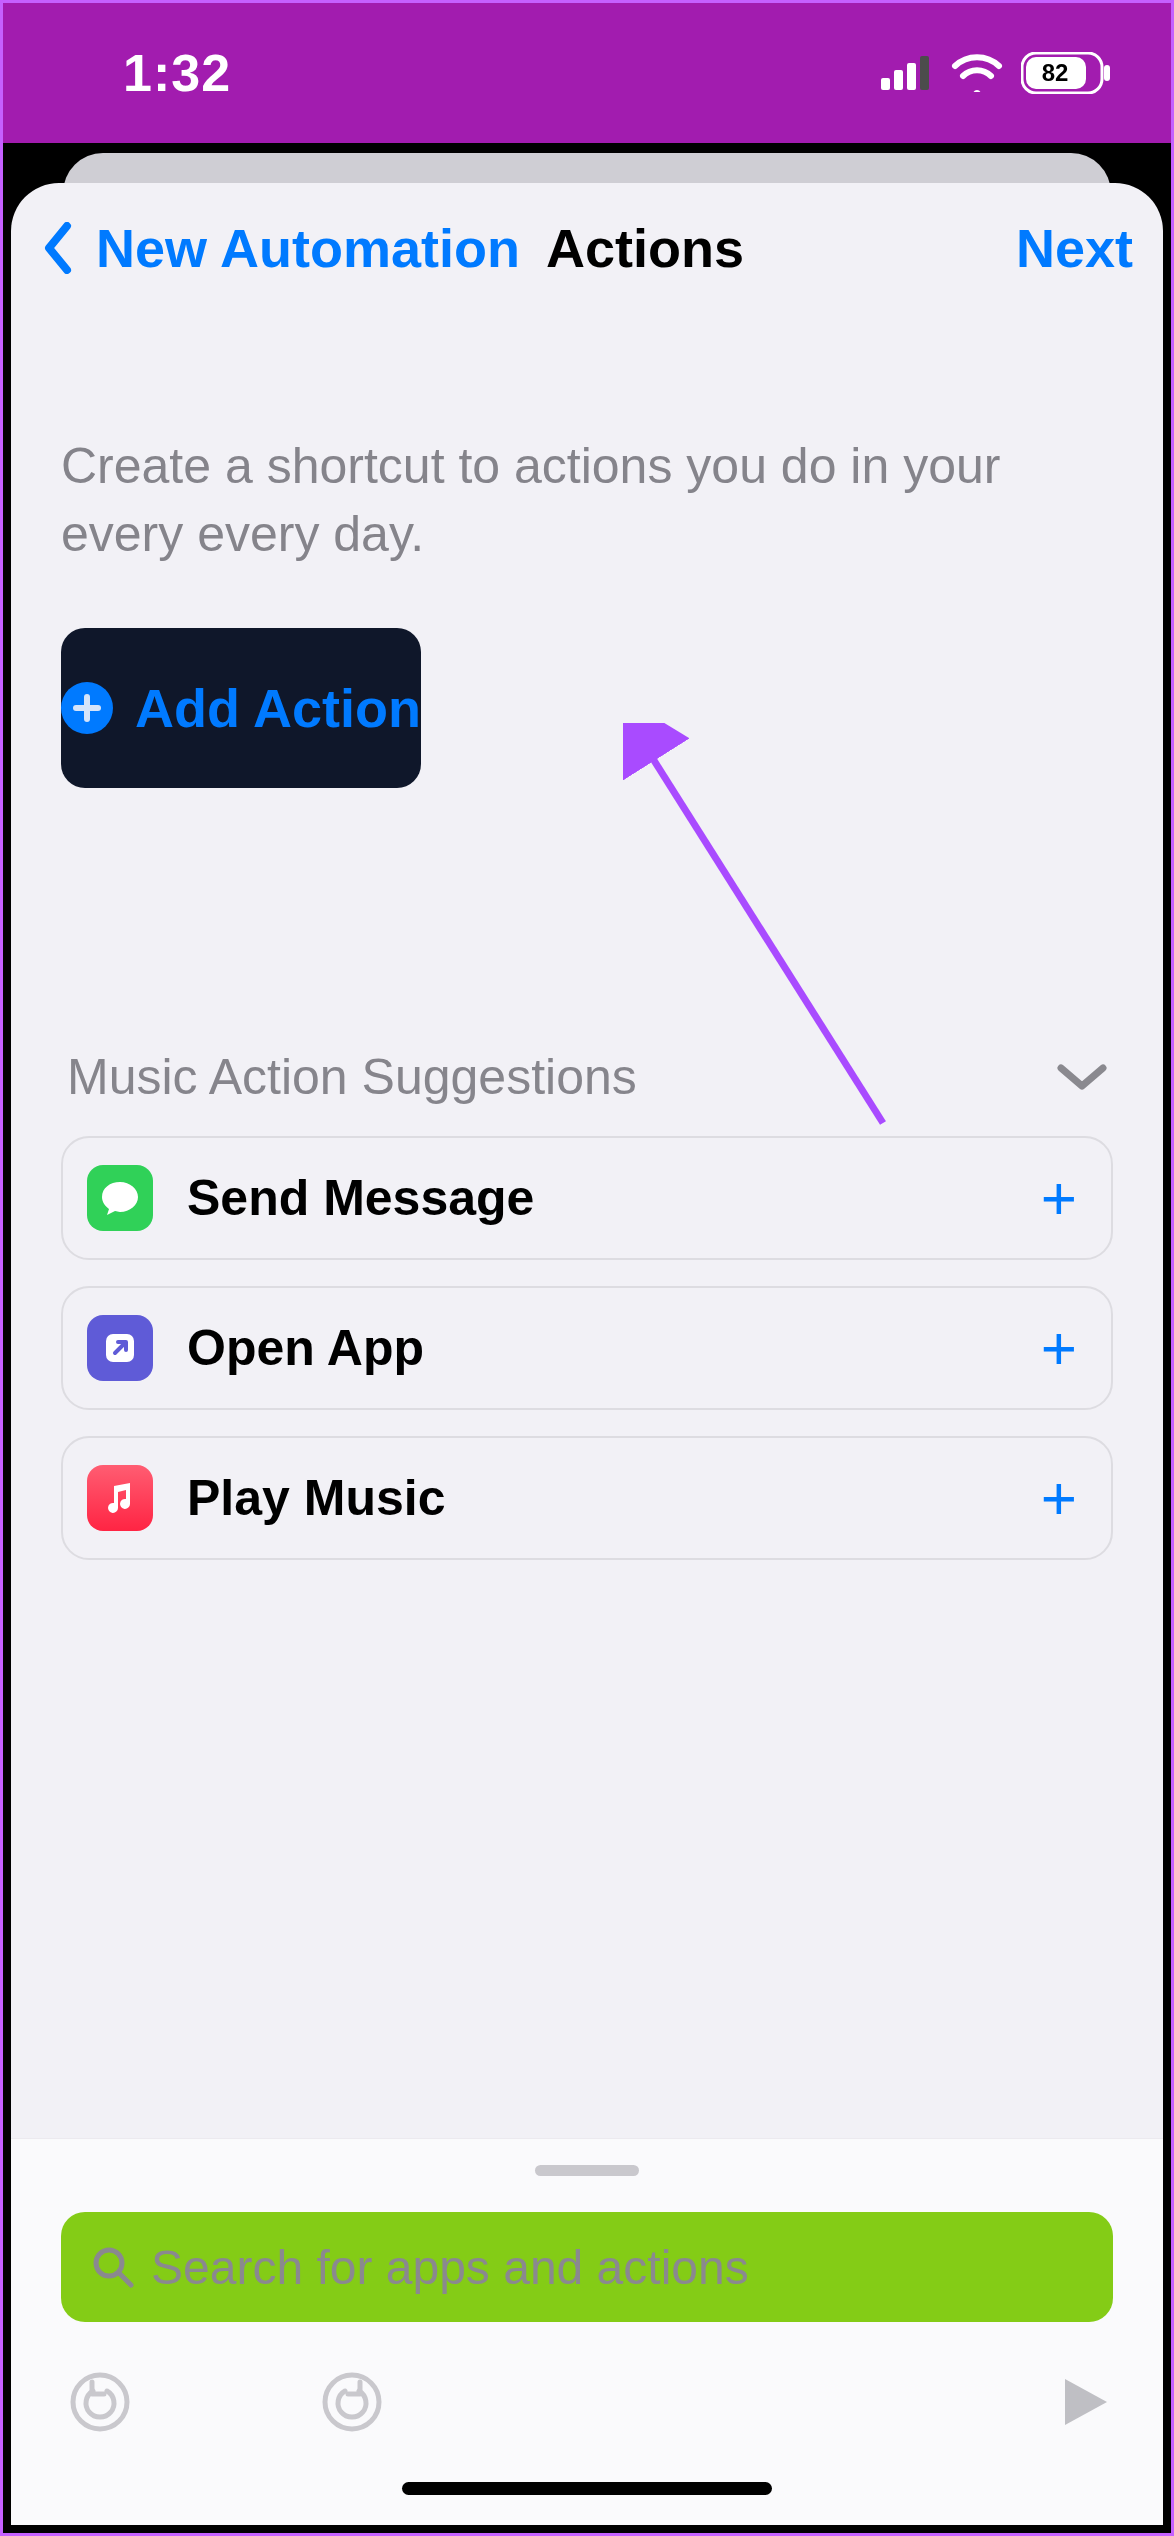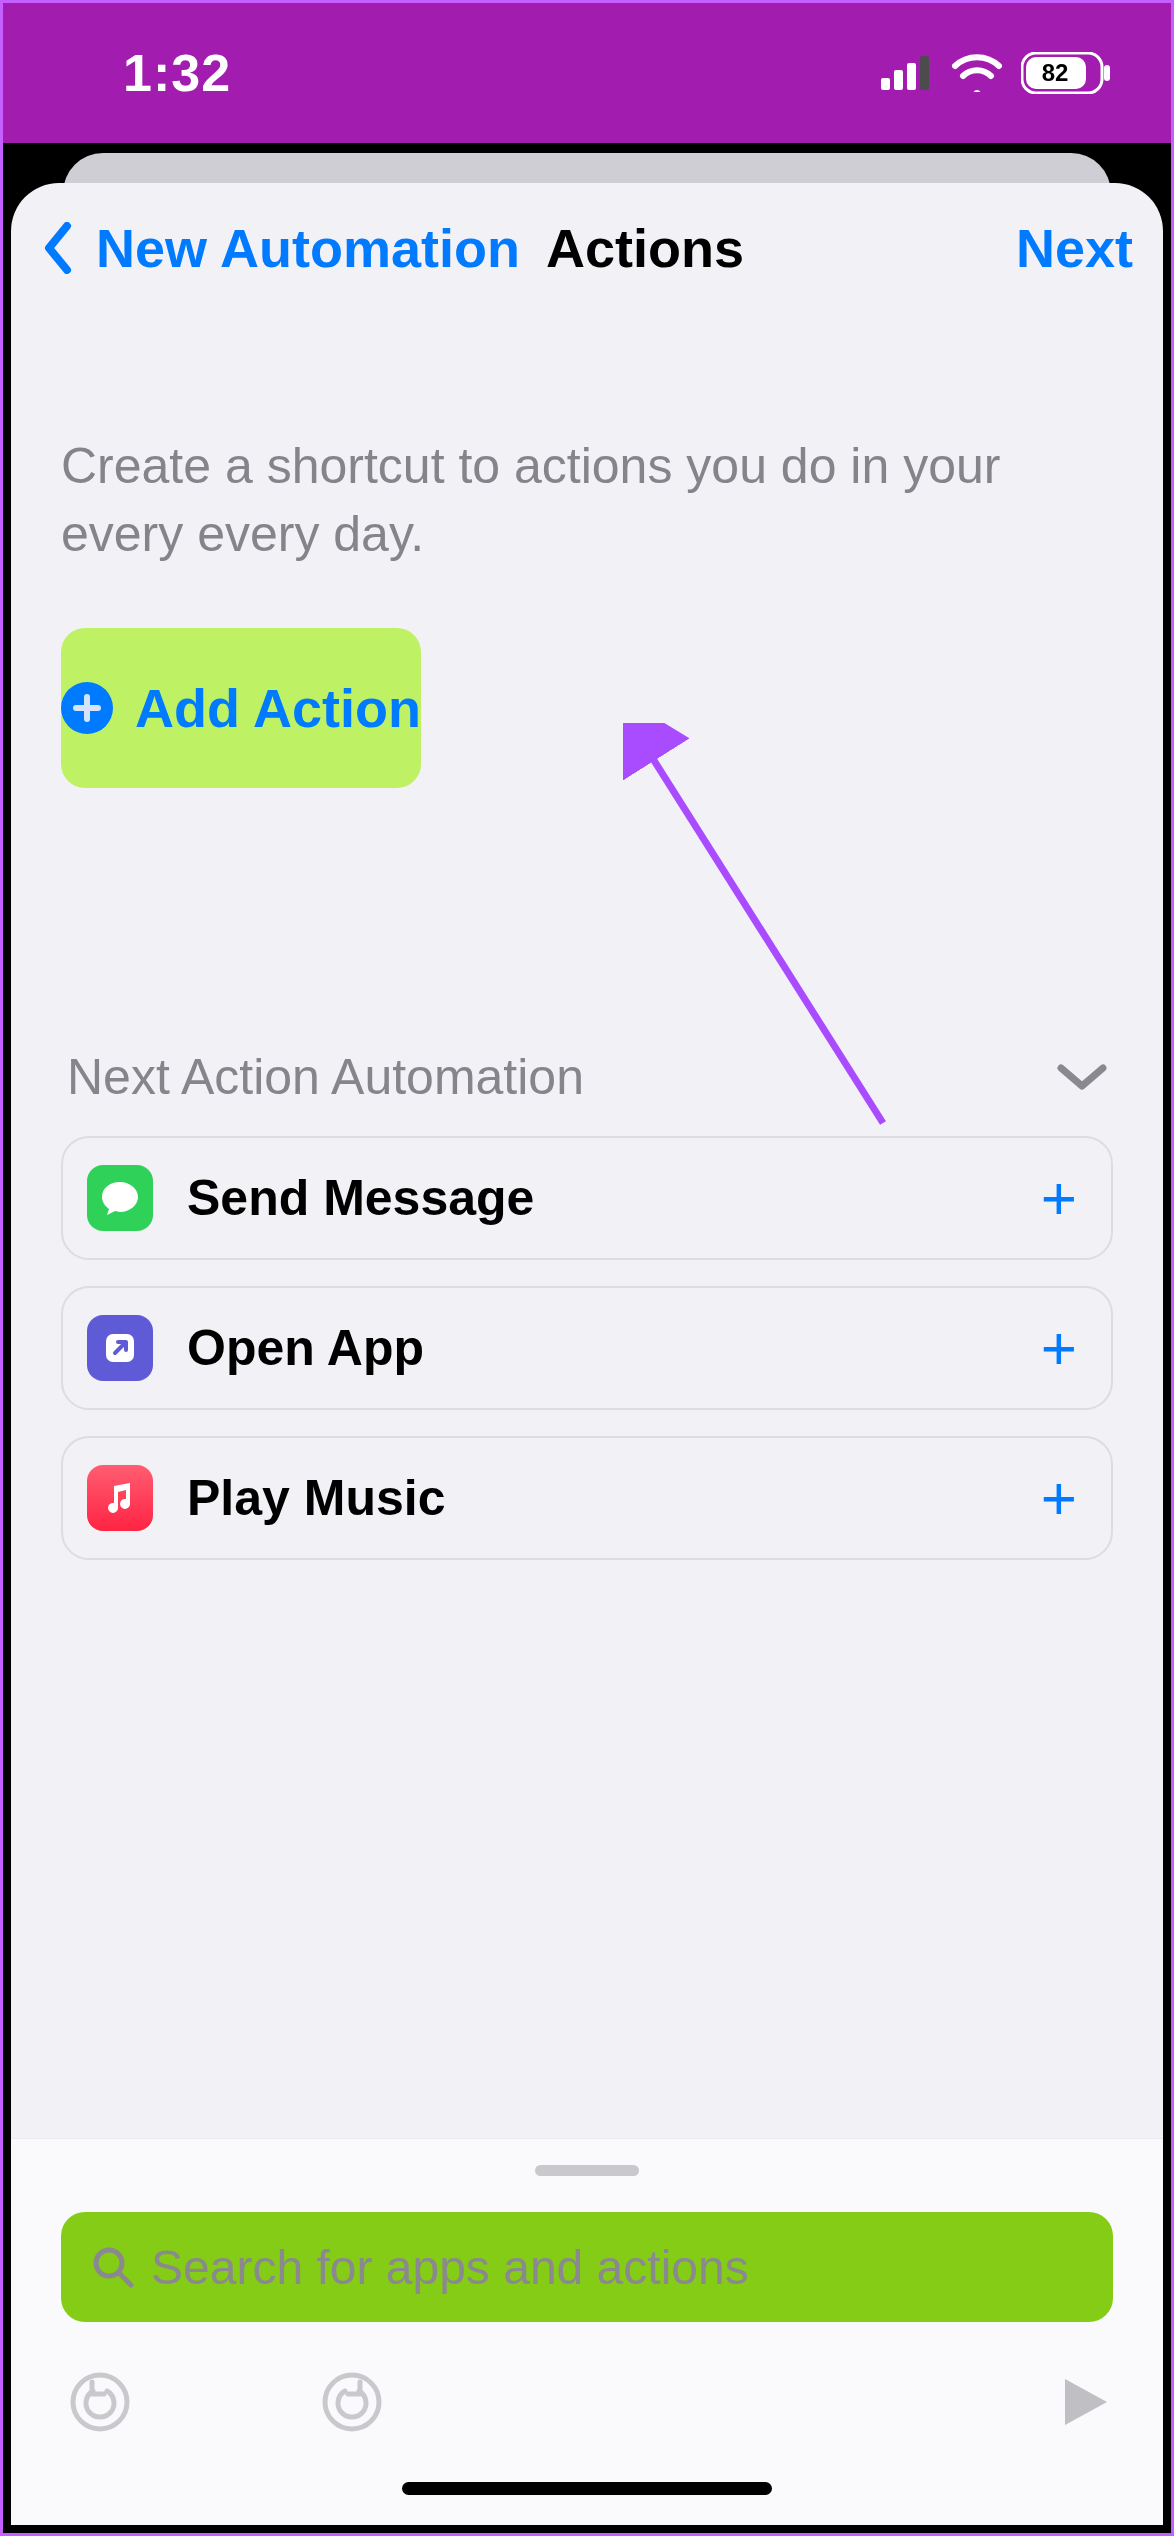--- a/index.html
+++ b/index.html
@@ -66,21 +66,21 @@
     padding: 120px 50px 60px;
     color: #85848b;
     font-size: 50px;
     line-height: 1.35;
   }
 
   
   .add-action-btn {
     margin: 0 50px;
     height: 160px;
-    background: #bef264;
+    background: #0f172a;
     border: none;
     border-radius: 24px;
     display: flex; align-items: center; justify-content: center;
     gap: 22px;
     color: #007aff;
     font-size: 54px;
     font-weight: 600;
     cursor: pointer;
   }
   .plus-circle {
@@ -225,21 +225,21 @@
   </div>
 
   <div class="description">Create a shortcut to actions you do in your every every day.</div>
 
   <button class="add-action-btn">
     <span class="plus-circle"></span>
     <span>Add Action</span>
   </button>
 
   <div class="section-header">
-    <span>Next Action Automation</span>
+    <span>Music Action Suggestions</span>
     <svg width="50" height="30" viewBox="0 0 50 30">
       <polyline points="4,6 25,24 46,6" fill="none" stroke="#8a898f" stroke-width="7" stroke-linecap="round" stroke-linejoin="round"></polyline>
     </svg>
   </div>
 
   <div class="suggestion">
     <span class="sugg-icon" style="background:#30d158">
       <svg width="42" height="40" viewBox="0 0 42 40">
         <path d="M21 4 C11 4 3 10 3 19 c0 5 3 9 7 12 l-2 6 8-4 c2 0 3 1 5 1 10 0 18-7 18-15 S31 4 21 4 Z" fill="#fff"></path>
       </svg>

